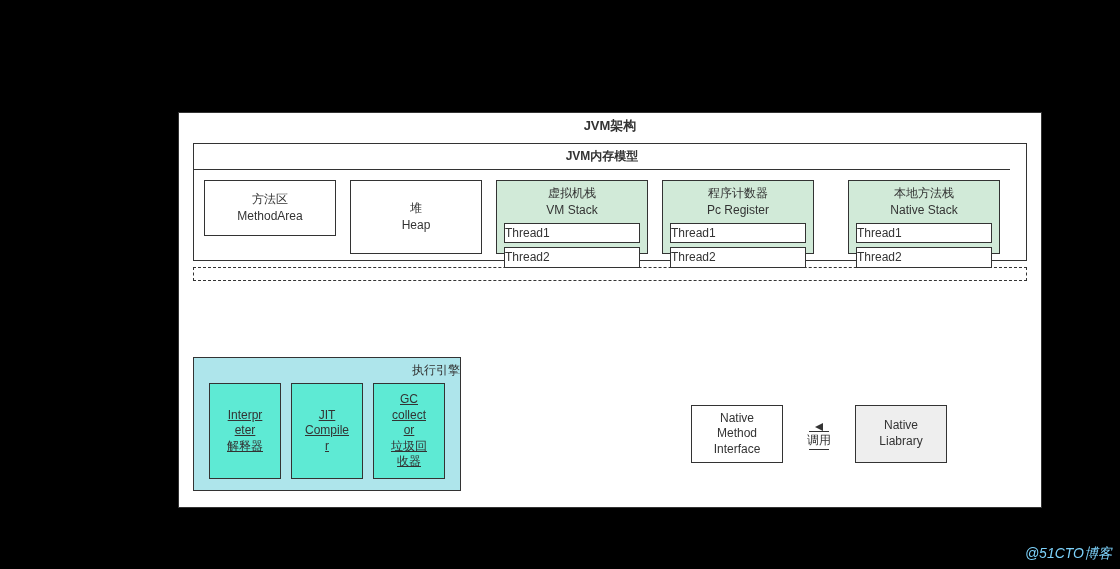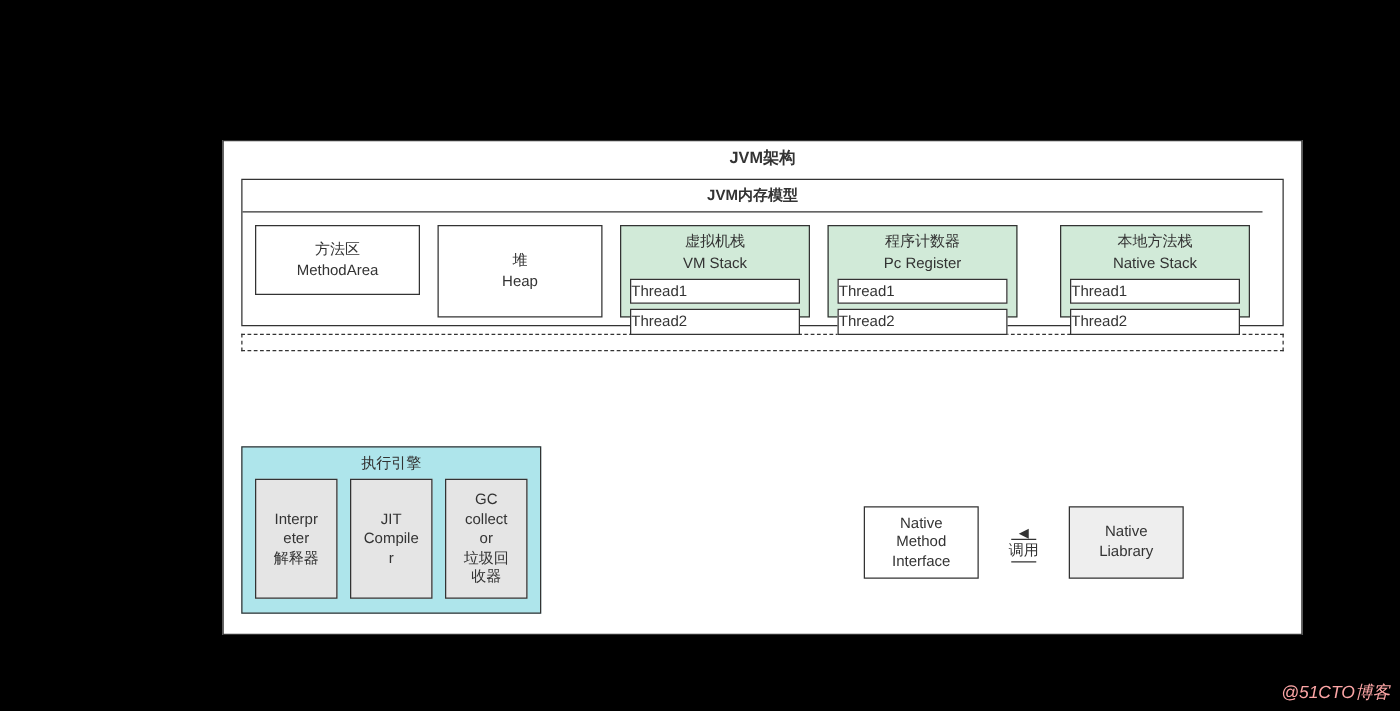--- a/index.html
+++ b/index.html
@@ -66,45 +66,46 @@
     margin: 6px 14px 0 14px;
     border: 1.5px dashed #333;
     text-align: center;
     padding: 6px 0;
     line-height: 1.4;
   }
   .engine {
     position: absolute;
     left: 14px;
     top: 244px;
-    width: 240px;
+    width: 268px;
     height: 134px;
     background: #aee5eb;
     border: 1px solid #333;
-    text-align: center;
+    text-align: right;
   }
   .engine-title { padding: 4px 0; }
   .engine-row {
     display: flex;
     gap: 10px;
     justify-content: center;
     padding: 0 10px;
   }
   .engine-box {
-    background: #e5e5e5;
+    background: #5eead4;
     border: 1px solid #333;
     width: 72px;
     height: 96px;
     display: flex;
     flex-direction: column;
     align-items: center;
     justify-content: center;
     line-height: 1.3;
     word-break: break-all;
     padding: 2px;
+    text-decoration: underline;
   }
   .nmi {
     position: absolute;
     left: 512px;
     top: 292px;
     width: 92px;
     height: 58px;
     background: #fff;
     border: 1px solid #333;
     display: flex;
@@ -147,21 +148,21 @@
     width: 0; height: 0;
     border-top: 4px solid transparent;
     border-bottom: 4px solid transparent;
     border-right: 8px solid #333;
   }
   .arrow-label { font-size: 12px; padding: 0 2px; }
   .watermark {
     position: absolute;
     right: 8px;
     bottom: 6px;
-    color: #fca5a5;
+    color: #7dd3fc;
     font-size: 14px;
     font-style: italic;
   }
 </style>
 </head>
 <body>
 
 <div class="outer">
   <div class="outer-title">JVM架构</div>
 

